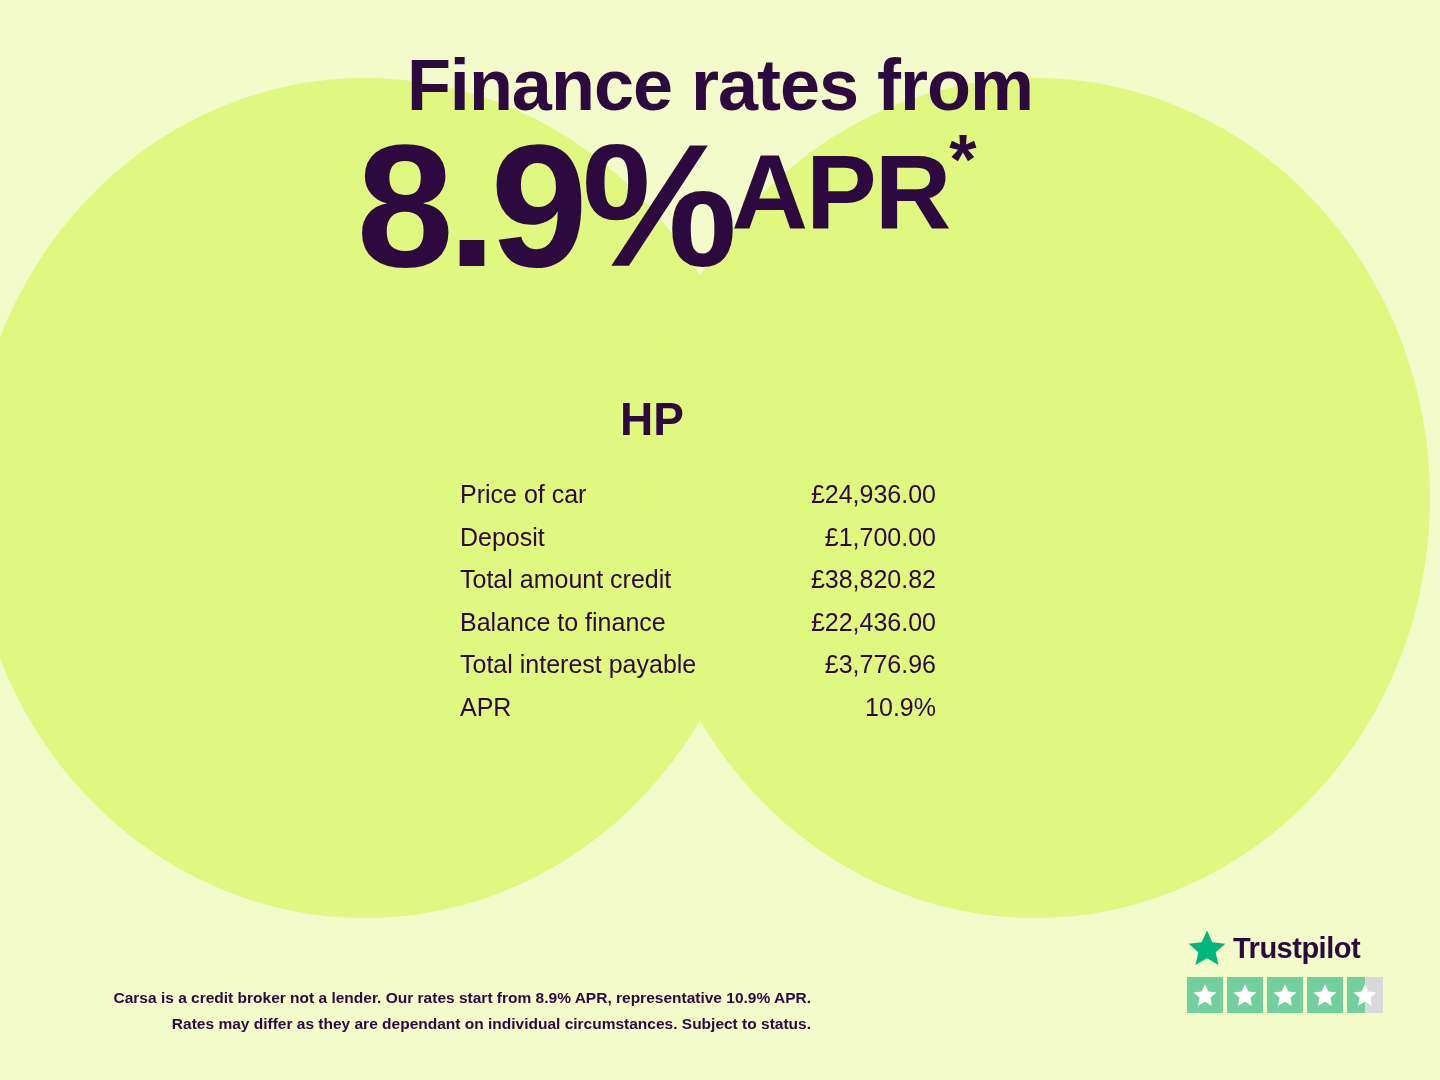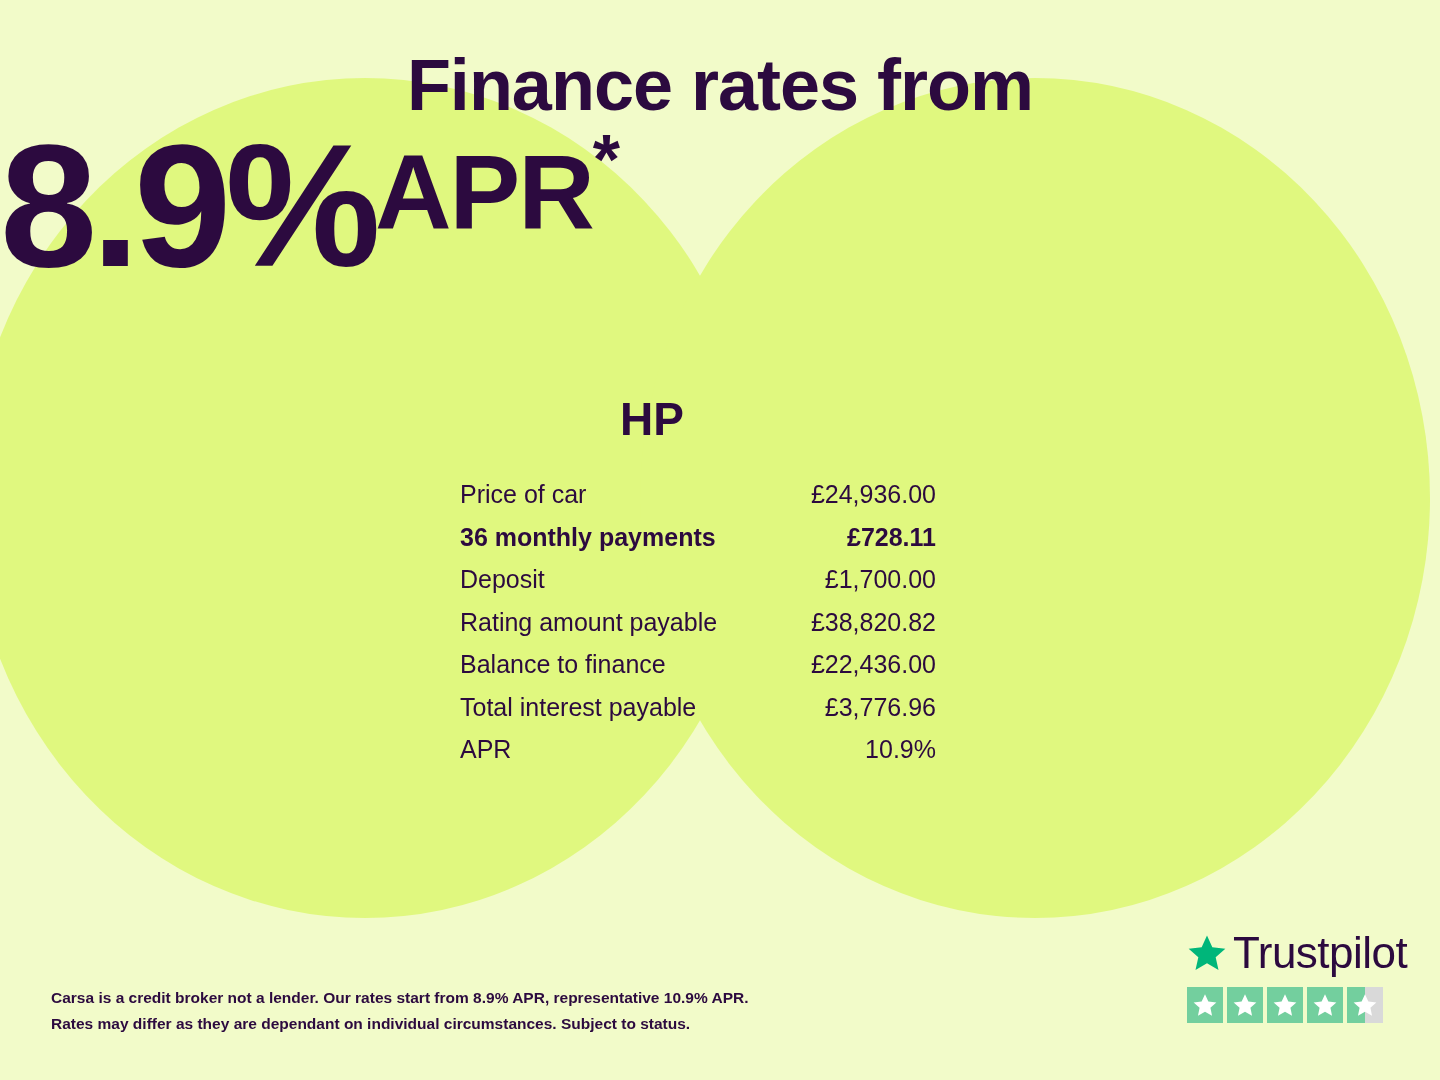--- a/index.html
+++ b/index.html
@@ -55,21 +55,21 @@
     font-weight: 700;
     letter-spacing: -1px;
     color: #2c0a3f;
   }
 
   .rate-row {
     position: absolute;
     top: 118px;
     left: 0;
     width: 1333px;
-    text-align: left;
+    text-align: center;
     white-space: nowrap;
     color: #2c0a3f;
   }
   .rate-big {
     font-size: 175px;
     font-weight: 700;
     letter-spacing: -6px;
     line-height: 1;
     vertical-align: middle;
   }
@@ -125,20 +125,21 @@
   
   .disclaimer {
     position: absolute;
     left: 51px;
     top: 985px;
     width: 760px;
     font-size: 15.5px;
     font-weight: 700;
     line-height: 1.65;
     color: #2c0a3f;
+    text-align: right;
   }
 
   
   .trustpilot {
     position: absolute;
     right: 48px;
     top: 928px;
     width: 205px;
     text-align: right;
   }
@@ -147,22 +148,22 @@
     align-items: center;
     justify-content: flex-start;
     gap: 6px;
   }
   .tp-logo-star {
     width: 40px;
     height: 40px;
     display: inline-block;
   }
   .tp-name {
-    font-size: 44px;
-    font-weight: 400;
+    font-size: 29px;
+    font-weight: 700;
     letter-spacing: -0.5px;
     color: #2c0a3f;
   }
   .tp-stars {
     margin-top: 9px;
     display: flex;
     gap: 4px;
   }
   .tp-star-box {
     width: 36px;
@@ -192,30 +193,26 @@
   </div>
 
   <div class="product-title">HP</div>
 
   <table class="finance-table">
     <tbody>
       <tr>
         <td class="label">Price of car</td>
         <td class="value">£24,936.00</td>
       </tr>
-      <tr class="emphasis">
-        <td class="label">36 monthly payments</td>
-        <td class="value">£728.11</td>
-      </tr>
       <tr>
         <td class="label">Deposit</td>
         <td class="value">£1,700.00</td>
       </tr>
       <tr>
-        <td class="label">Rating amount payable</td>
+        <td class="label">Total amount credit</td>
         <td class="value">£38,820.82</td>
       </tr>
       <tr>
         <td class="label">Balance to finance</td>
         <td class="value">£22,436.00</td>
       </tr>
       <tr>
         <td class="label">Total interest payable</td>
         <td class="value">£3,776.96</td>
       </tr>

